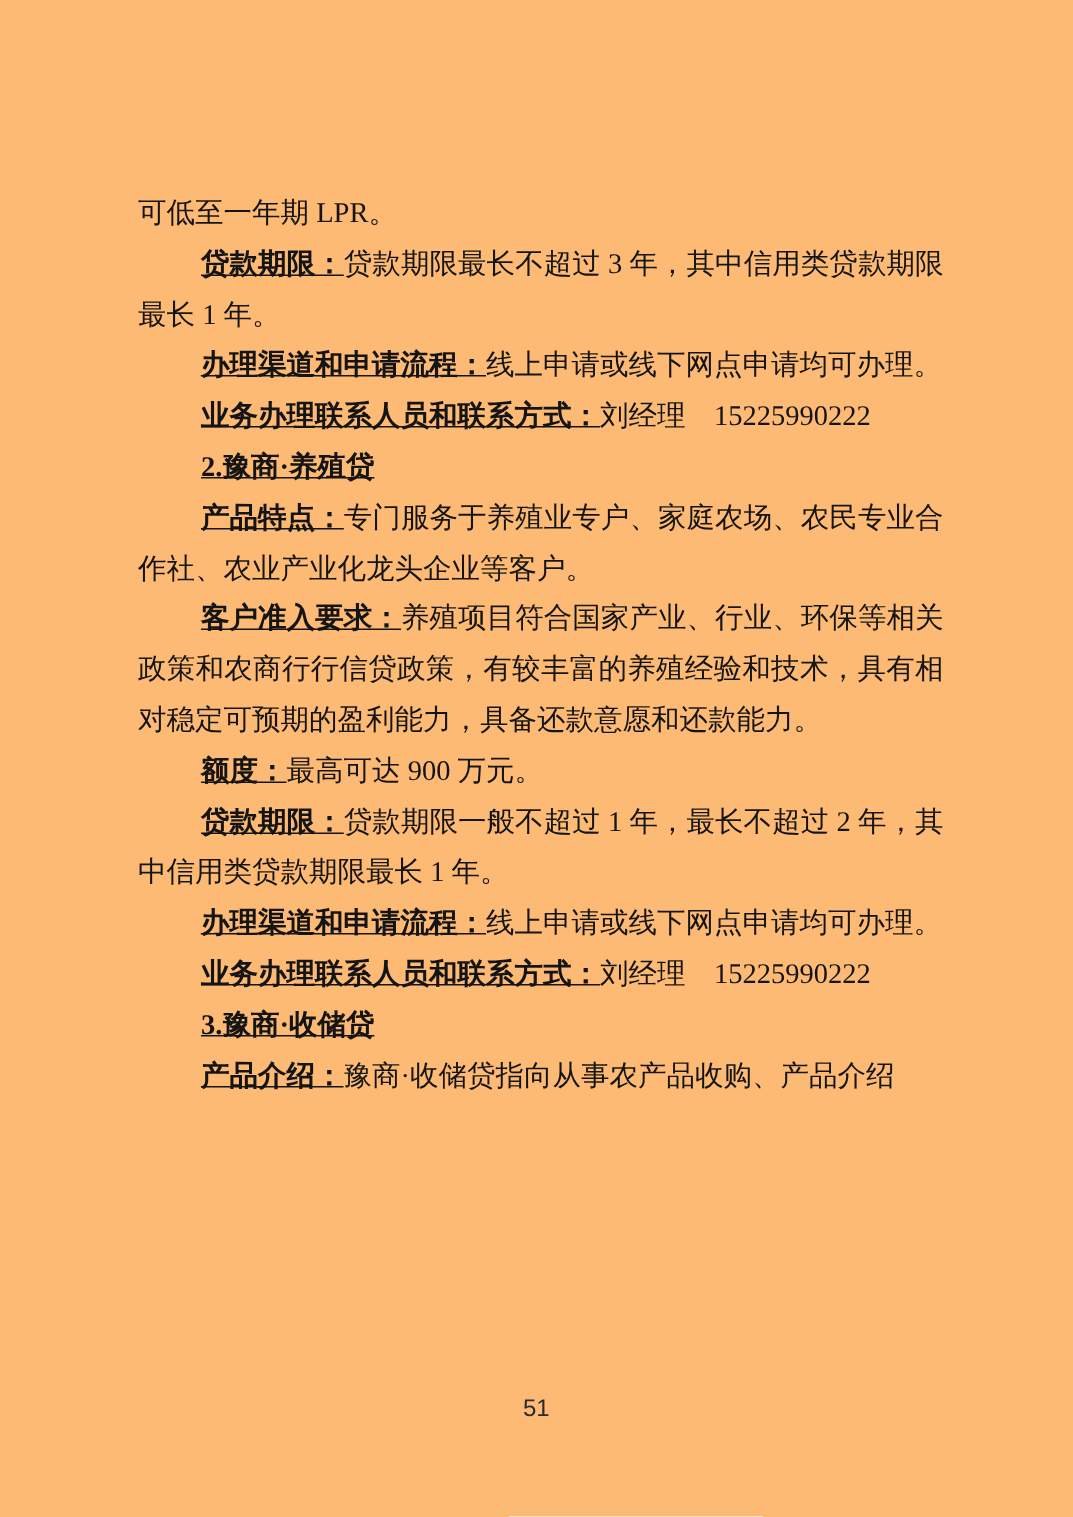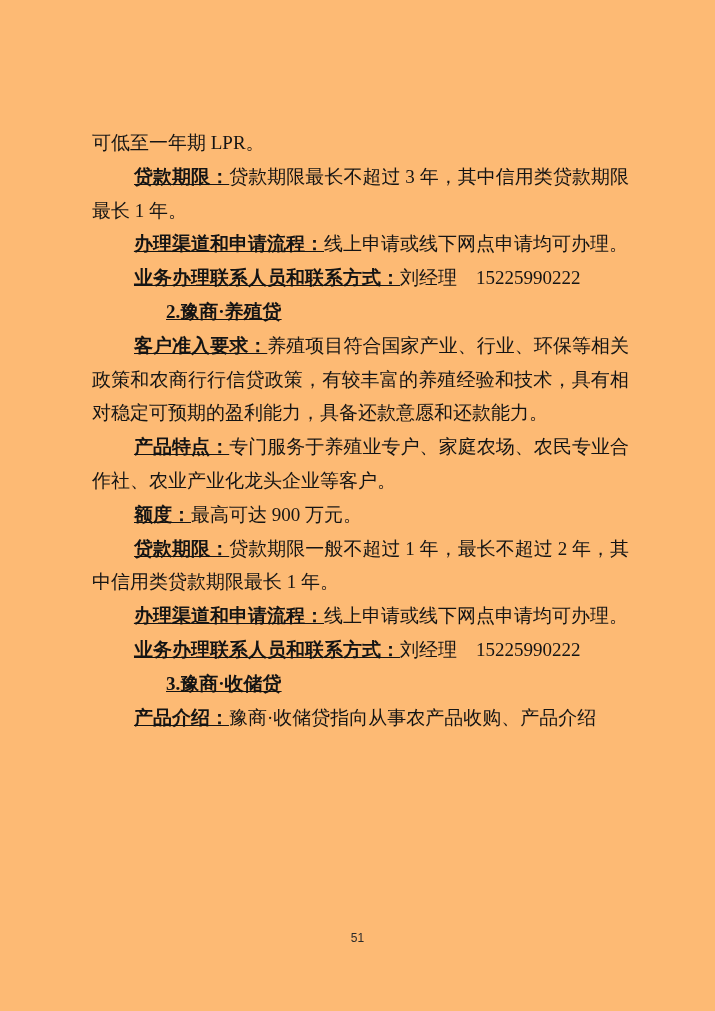--- a/index.html
+++ b/index.html
@@ -31,53 +31,52 @@
   }
   .para.indent {
     text-indent: 42px;
   }
   .label {
     font-weight: bold;
     text-decoration: underline;
   }
   .para.heading .label {
     font-weight: bold;
-    margin-left: 32px;
   }
   .footer {
     position: absolute;
     left: 0;
     top: 931px;
     width: 715px;
     text-align: center;
     font-family: "Liberation Sans", "DejaVu Sans", sans-serif;
-    font-size: 12px;
+    font-size: 16px;
     color: #2a2a2a;
   }
 </style>
 </head>
 <body>
 
 <div class="page">
   <div class="content">
 
     <p class="para"><span class="label"></span><span>可低至一年期 LPR。</span></p>
 
     <p class="para indent"><span class="label">贷款期限：</span><span>贷款期限最长不超过 3 年，其中信用类贷款期限最长 1 年。</span></p>
 
     <p class="para indent"><span class="label">办理渠道和申请流程：</span><span>线上申请或线下网点申请均可办理。</span></p>
 
     <p class="para indent"><span class="label">业务办理联系人员和联系方式：</span><span>刘经理　15225990222</span></p>
 
     <p class="para indent heading"><span class="label">2.豫商·养殖贷</span></p>
 
 
+    <p class="para indent"><span class="label">产品特点：</span><span>专门服务于养殖业专户、家庭农场、农民专业合作社、农业产业化龙头企业等客户。</span></p>
+
     <p class="para indent"><span class="label">客户准入要求：</span><span>养殖项目符合国家产业、行业、环保等相关政策和农商行行信贷政策，有较丰富的养殖经验和技术，具有相对稳定可预期的盈利能力，具备还款意愿和还款能力。</span></p>
-
-    <p class="para indent"><span class="label">产品特点：</span><span>专门服务于养殖业专户、家庭农场、农民专业合作社、农业产业化龙头企业等客户。</span></p>
 
     <p class="para indent"><span class="label">额度：</span><span>最高可达 900 万元。</span></p>
 
 
     <p class="para indent"><span class="label">贷款期限：</span><span>贷款期限一般不超过 1 年，最长不超过 2 年，其中信用类贷款期限最长 1 年。</span></p>
 
     <p class="para indent"><span class="label">办理渠道和申请流程：</span><span>线上申请或线下网点申请均可办理。</span></p>
 
     <p class="para indent"><span class="label">业务办理联系人员和联系方式：</span><span>刘经理　15225990222</span></p>
 

